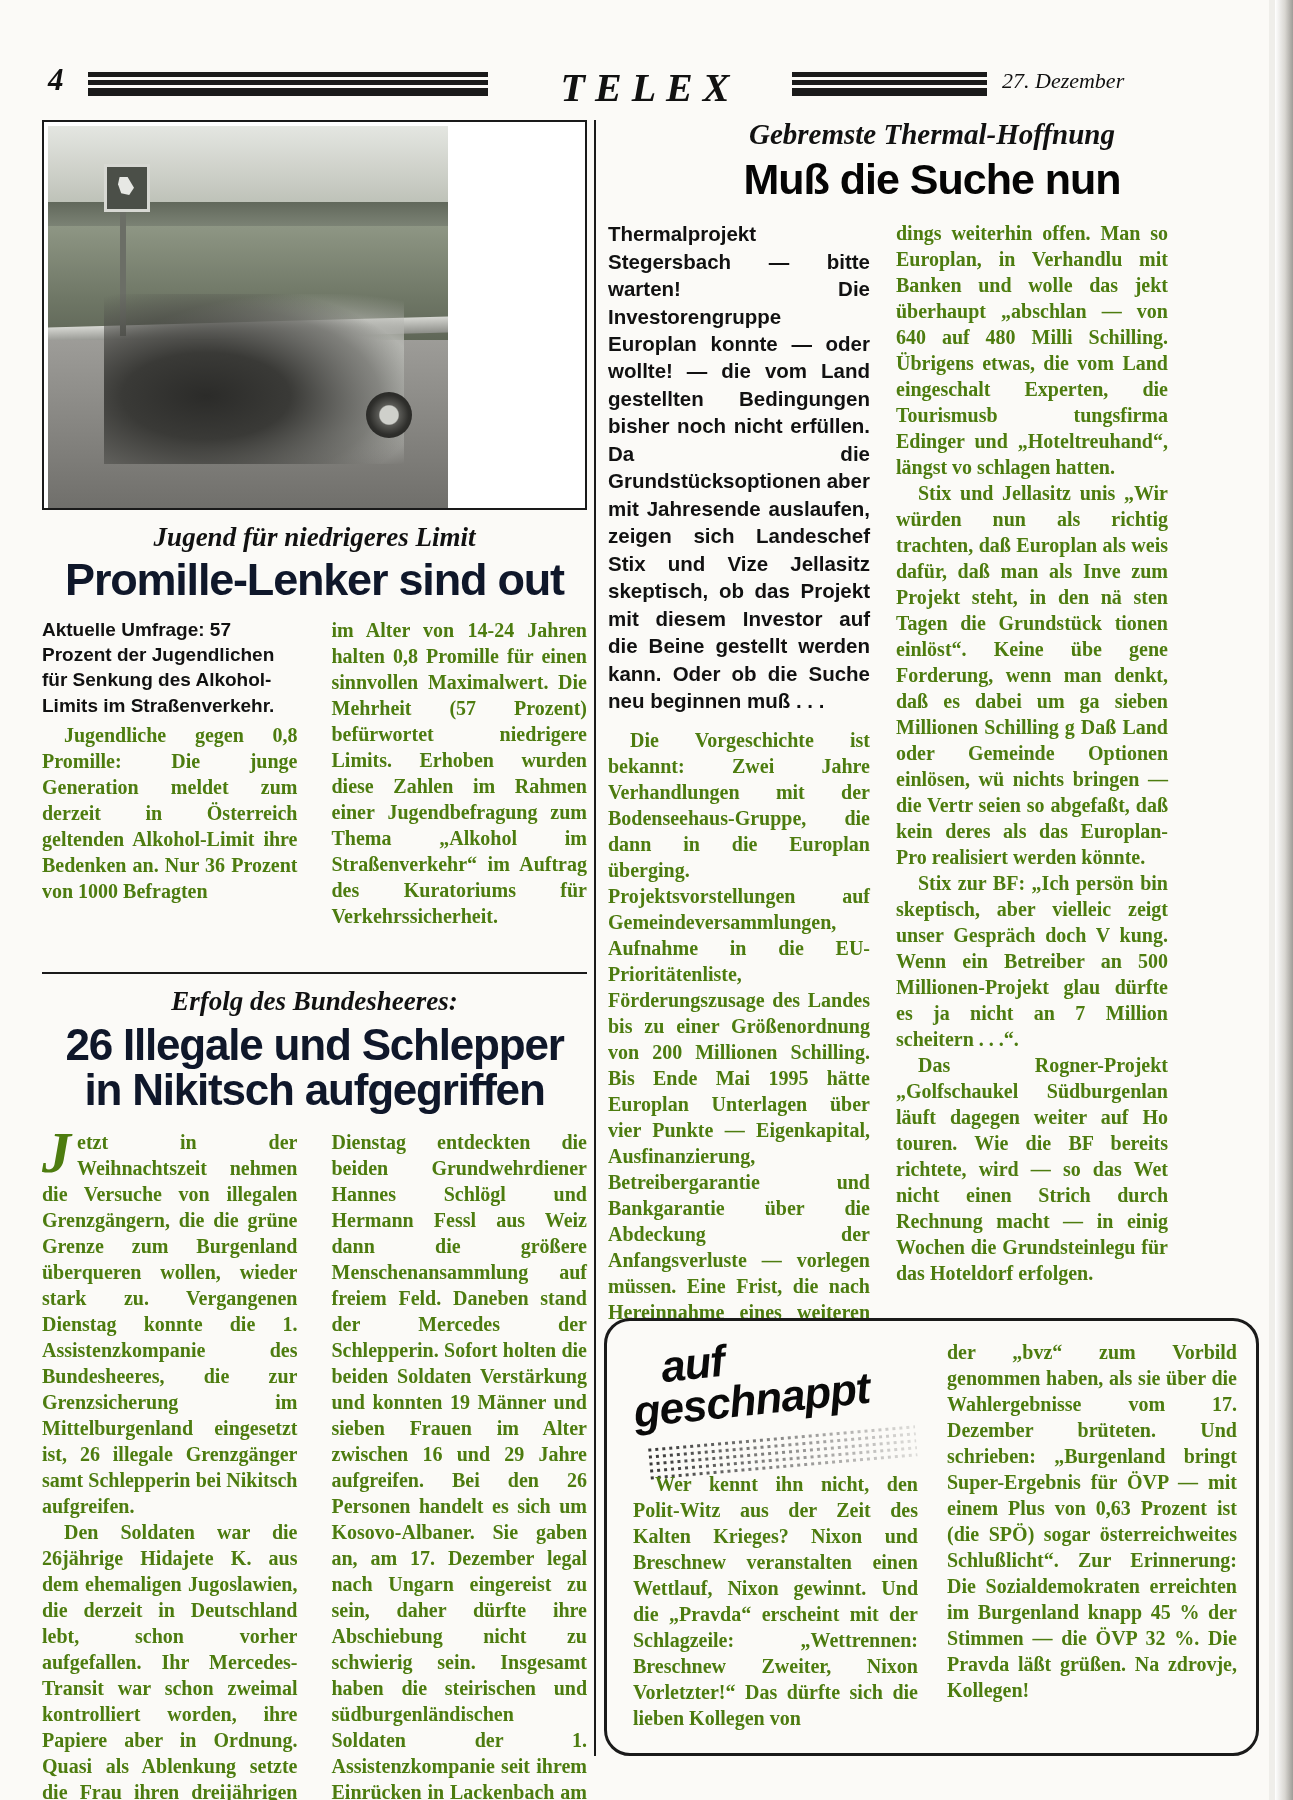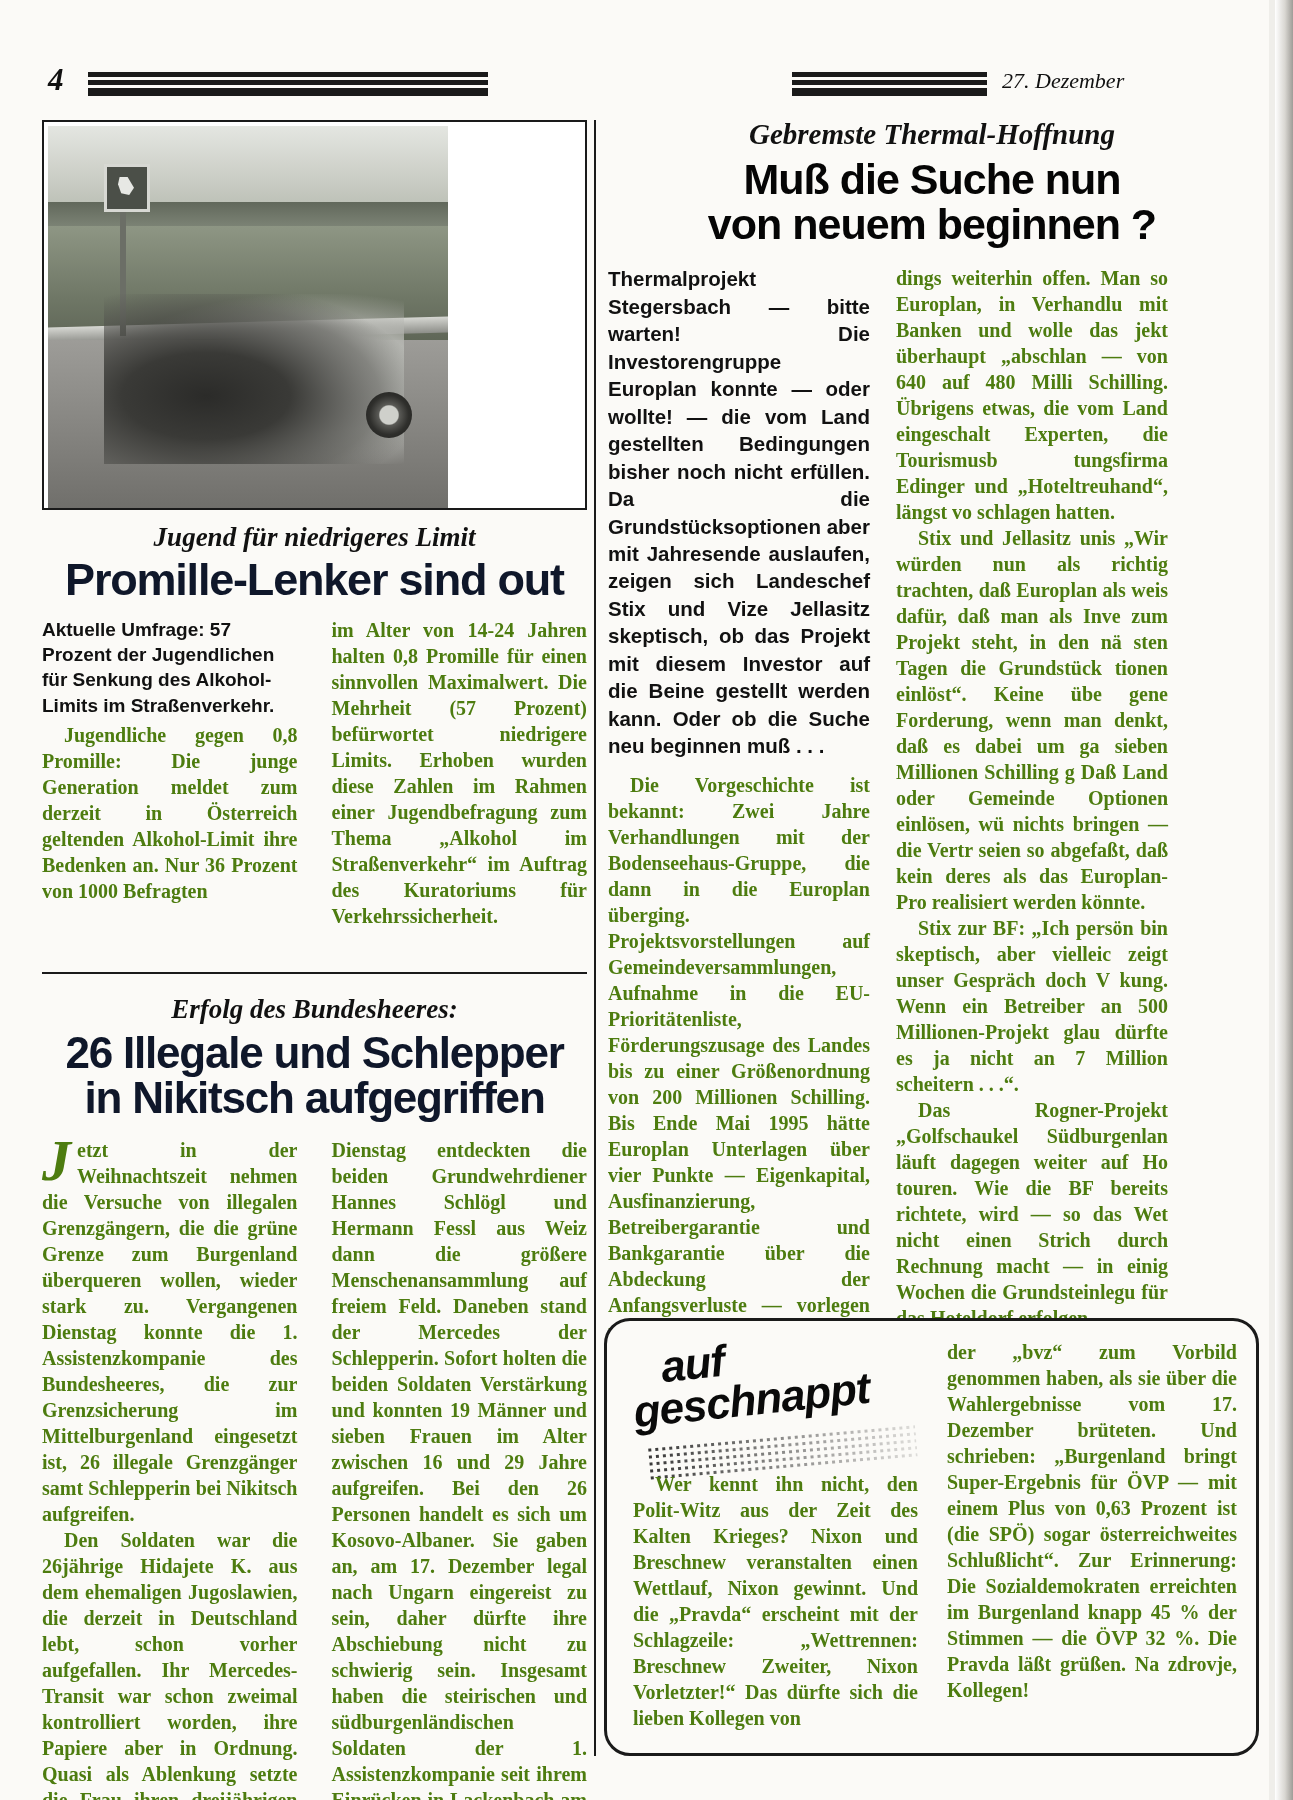--- a/index.html
+++ b/index.html
@@ -330,20 +330,21 @@
   }
 </style>
 </head>
 <body>
 
 <div class="page">
 
   <div class="masthead">
     <div class="folio">4</div>
     <div class="rule-left"></div>
+    <div class="telex">TELEX</div>
     <div class="rule-right"></div>
     <div class="dateline">27. Dezember</div>
   </div>
 
   <div class="vrule" style="left:594px; top:120px; height:1636px;"></div>
 
   <div class="left-block">
 
     <div class="photo-box">
       <div class="photo">
@@ -373,21 +374,21 @@
         <div class="body-col">
           <p class="noind">im Alter von 14-24 Jahren halten 0,8 Promille für einen sinnvollen Maximalwert. Die Mehrheit (57 Prozent) befürwortet niedrigere Limits. Erhoben wurden diese Zahlen im Rahmen einer Jugendbefragung zum Thema „Alkohol im Straßenverkehr“ im Auftrag des Kuratoriums für Verkehrssicherheit.</p>
         </div>
       </div>
     </div>
   </div>
 
   <div class="hrule" style="left:42px; top:972px; width:545px;"></div>
 
   <div style="position:absolute; left:42px; top:986px; width:545px;">
-    <div class="kicker" style="margin-top:8px;">Erfolg des Bundesheeres:</div>
+    <div class="kicker" style="margin-top:0;">Erfolg des Bundesheeres:</div>
     <div class="headline-slab" style="font-size:44px; margin-top:6px;">26 Illegale und Schlepper</div>
     <div class="headline-slab" style="font-size:44px; margin-top:0;">in Nikitsch aufgegriffen</div>
 
     <div class="two-col" style="margin-top:16px;">
       <div>
         <div class="body-col">
           <p class="noind dropcap">Jetzt in der Weihnachtszeit nehmen die Versuche von illegalen Grenzgängern, die die grüne Grenze zum Burgenland überqueren wollen, wieder stark zu. Vergangenen Dienstag konnte die 1. Assistenzkompanie des Bundesheeres, die zur Grenzsicherung im Mittelburgenland eingesetzt ist, 26 illegale Grenzgänger samt Schlepperin bei Nikitsch aufgreifen.</p>
           <p>Den Soldaten war die 26jährige Hidajete K. aus dem ehemaligen Jugoslawien, die derzeit in Deutschland lebt, schon vorher aufgefallen. Ihr Mercedes-Transit war schon zweimal kontrolliert worden, ihre Papiere aber in Ordnung. Quasi als Ablenkung setzte die Frau ihren dreijährigen Sohn auf den Beifahrersitz. In den Morgenstunden des</p>
         </div>
       </div>
@@ -395,21 +396,20 @@
         <div class="body-col">
           <p class="noind">Dienstag entdeckten die beiden Grundwehrdiener Hannes Schlögl und Hermann Fessl aus Weiz dann die größere Menschenansammlung auf freiem Feld. Daneben stand der Mercedes der Schlepperin. Sofort holten die beiden Soldaten Verstärkung und konnten 19 Männer und sieben Frauen im Alter zwischen 16 und 29 Jahre aufgreifen. Bei den 26 Personen handelt es sich um Kosovo-Albaner. Sie gaben an, am 17. Dezember legal nach Ungarn eingereist zu sein, daher dürfte ihre Abschiebung nicht zu schwierig sein. Insgesamt haben die steirischen und südburgenländischen Soldaten der 1. Assistenzkompanie seit ihrem Einrücken in Lackenbach am 22. November 73 Aufgriffe verzeichnet.</p>
         </div>
       </div>
     </div>
   </div>
 
   <div class="right-block">
     <div class="deck-italic">Gebremste Thermal-Hoffnung</div>
     <div class="headline-slab2">Muß die Suche nun</div>
-    <div class="headline-slab2" style="margin-top:0;">von neuem beginnen ?</div>
 
     <div style="display:flex; gap:26px; margin-top:18px;">
       <div style="width:262px;">
         <div class="lead-right">Thermalprojekt Stegersbach — bitte warten! Die Investorengruppe Europlan konnte — oder wollte! — die vom Land gestellten Bedingungen bisher noch nicht erfüllen. Da die Grundstücksoptionen aber mit Jahresende auslaufen, zeigen sich Landeschef Stix und Vize Jellasitz skeptisch, ob das Projekt mit diesem Investor auf die Beine gestellt werden kann. Oder ob die Suche neu beginnen muß . . .</div>
         <div class="body-col" style="margin-top:12px;">
           <p>Die Vorgeschichte ist bekannt: Zwei Jahre Verhandlungen mit der Bodenseehaus-Gruppe, die dann in die Europlan überging. Projektsvorstellungen auf Gemeindeversammlungen, Aufnahme in die EU-Prioritätenliste, Förderungszusage des Landes bis zu einer Größenordnung von 200 Millionen Schilling. Bis Ende Mai 1995 hätte Europlan Unterlagen über vier Punkte — Eigenkapital, Ausfinanzierung, Betreibergarantie und Bankgarantie über die Abdeckung der Anfangsverluste — vorlegen müssen. Eine Frist, die nach Hereinnahme eines weiteren Europlan-Partners, einer deutschen Baufirma, verlängert wurde.</p>
           <p>In einem vorwöchigen Gespräch zwischen Landesregierung und Europlan blieben die erwähnten vier Punkte aller-</p>
         </div>
       </div>
       <div style="width:272px;">

